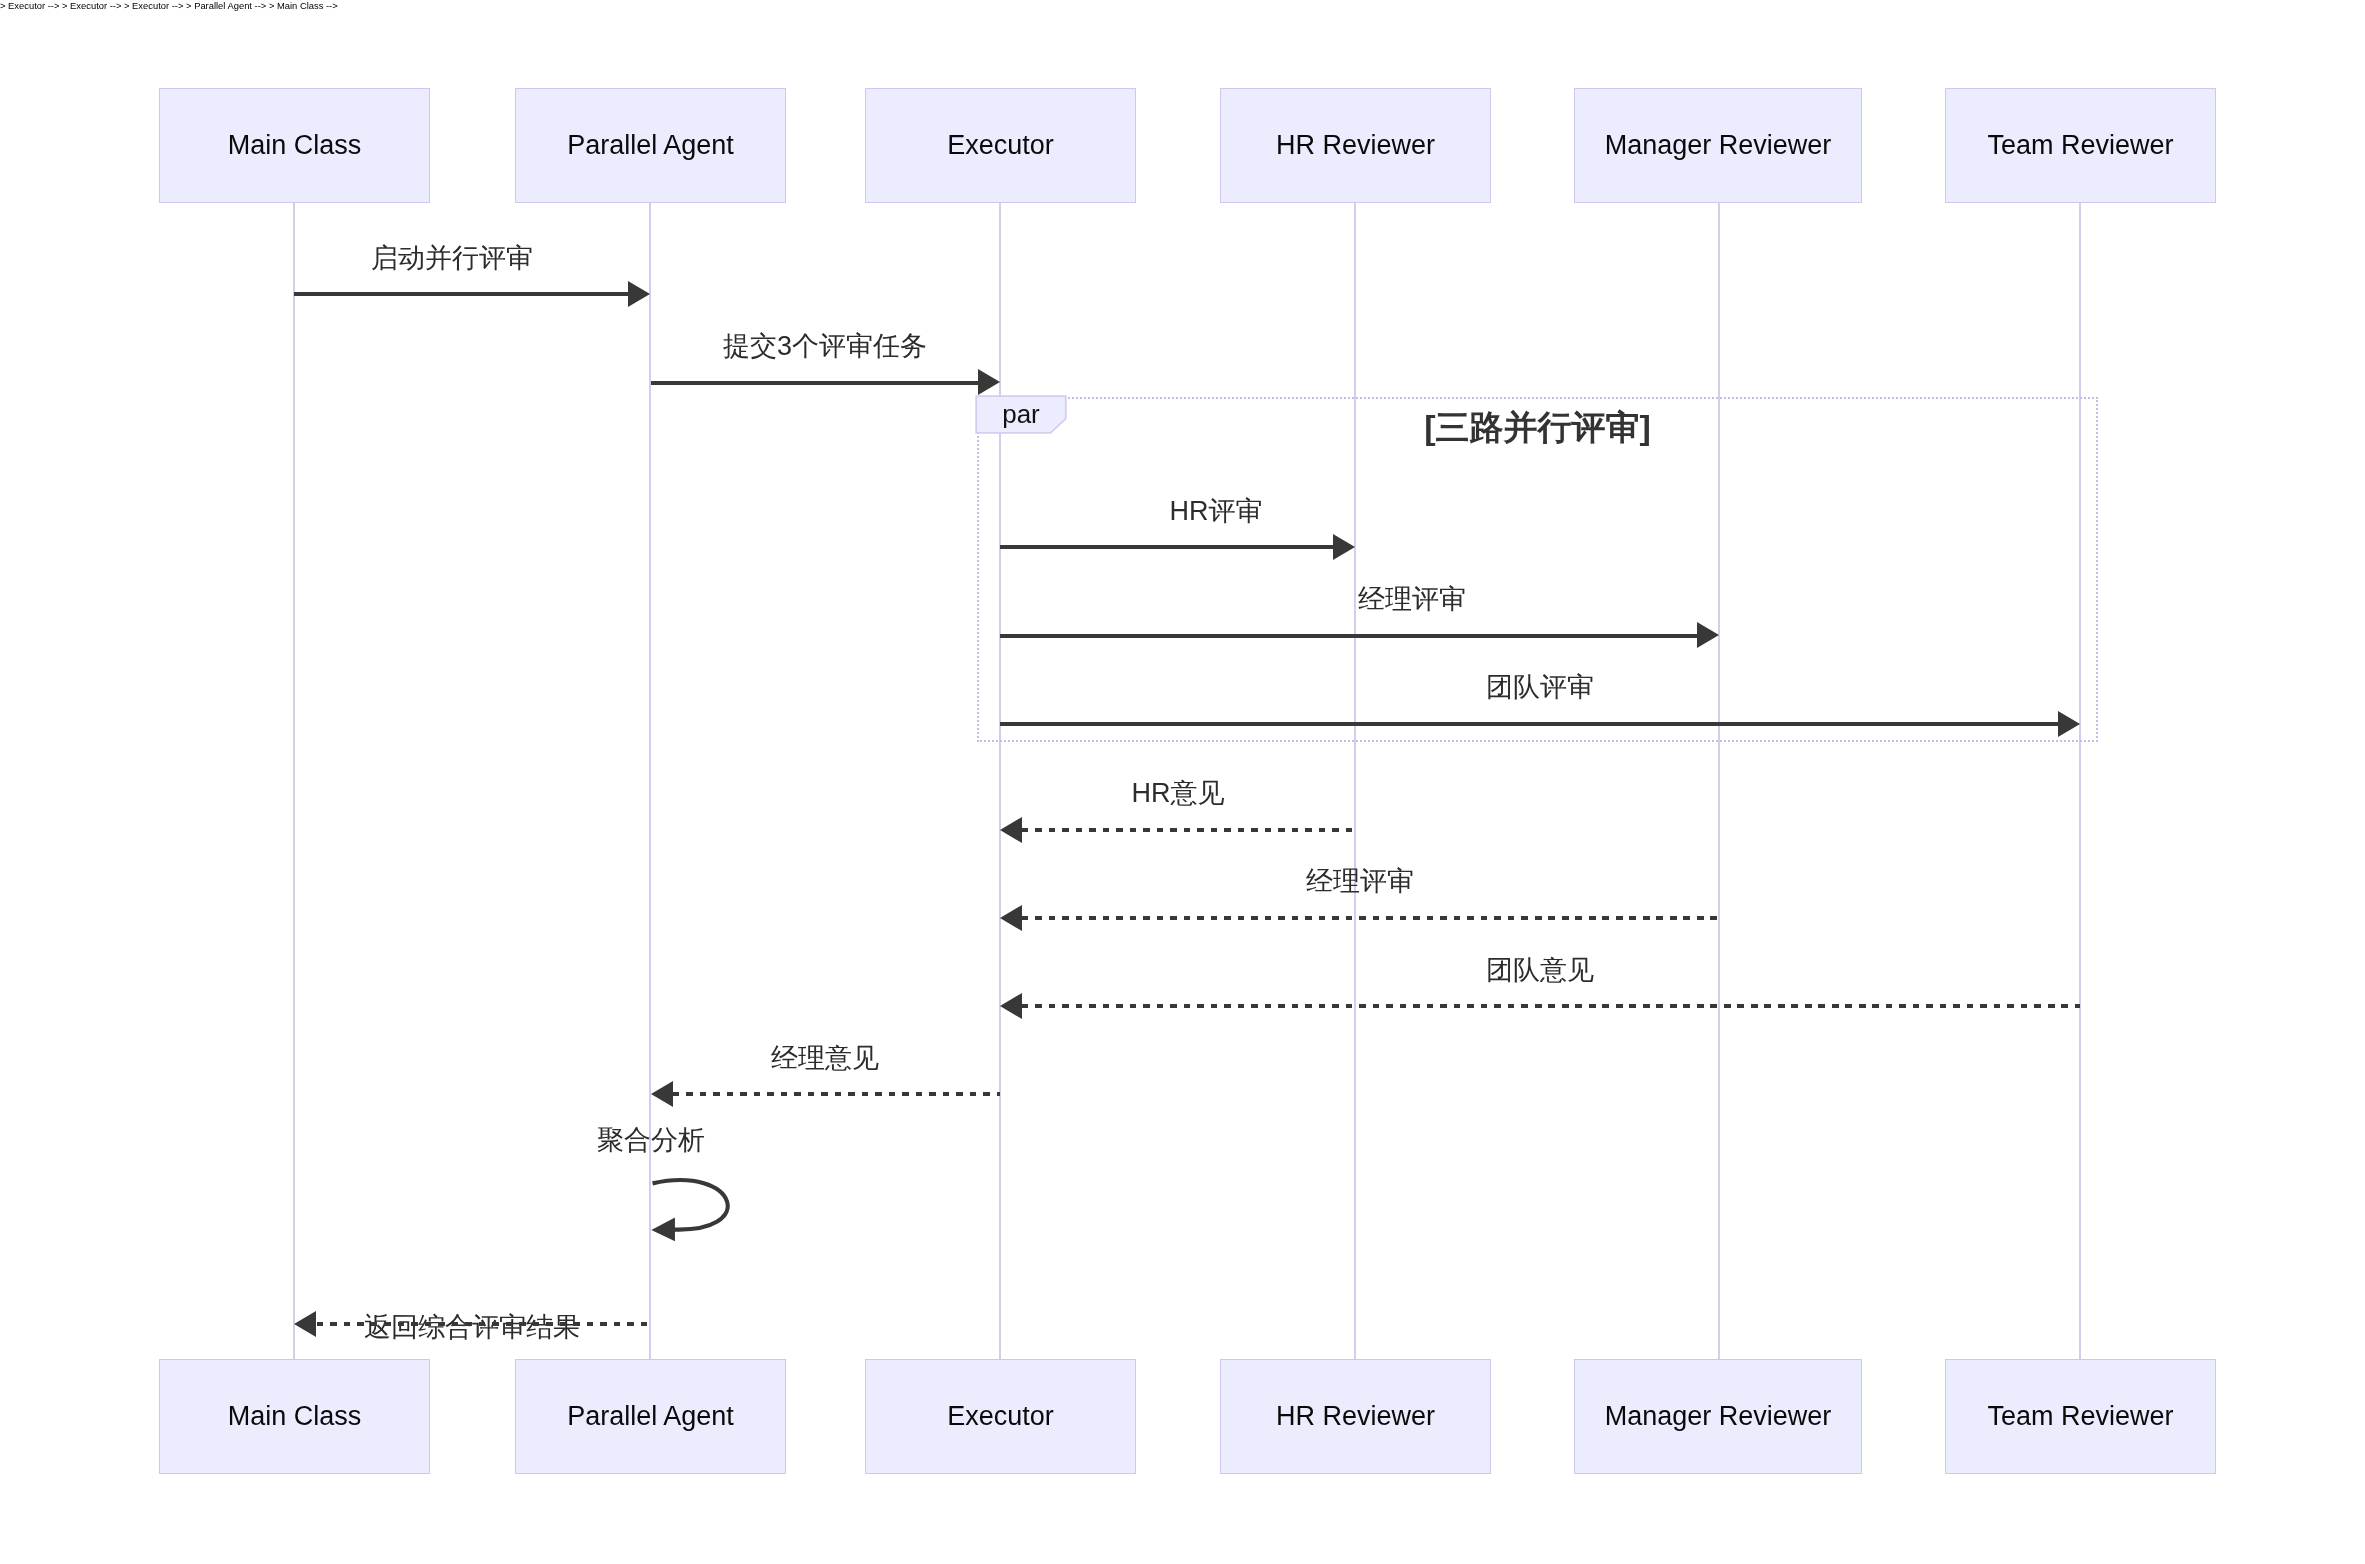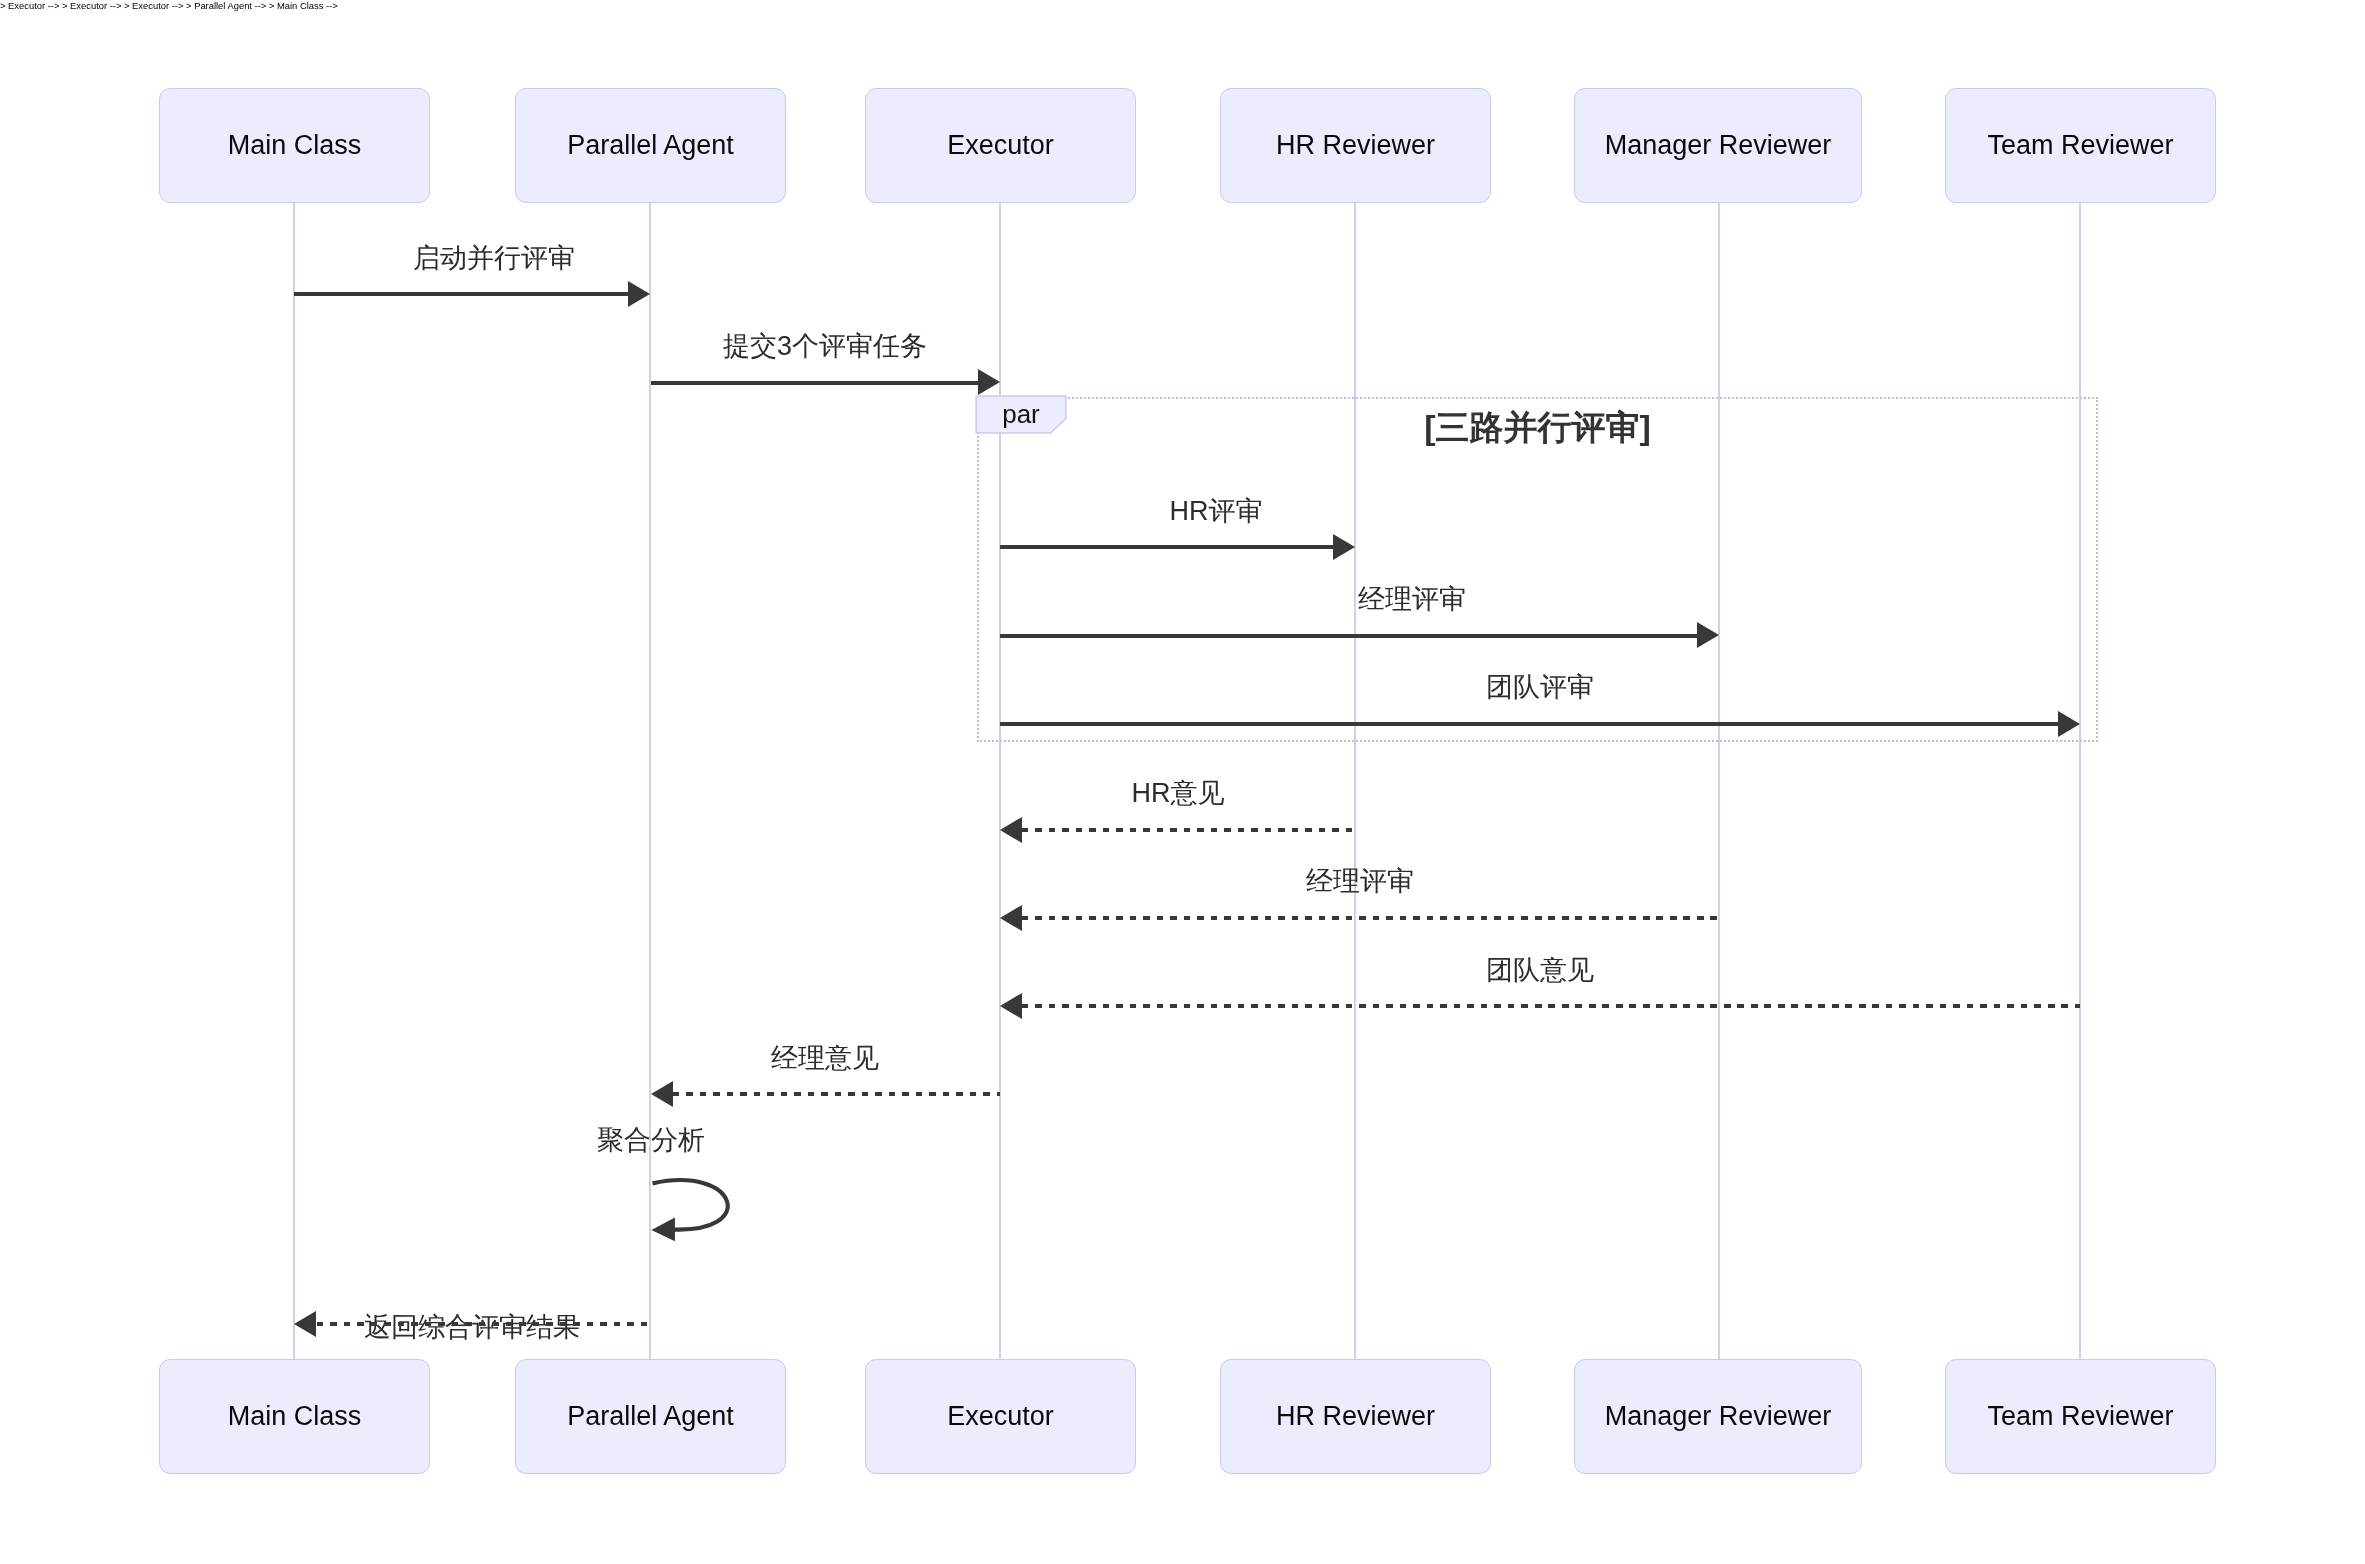--- a/index.html
+++ b/index.html
@@ -1,21 +1,21 @@
 <!DOCTYPE html>
 <html style="font-size:9.4px"><head>
 <meta charset="utf-8">
 <style>
   html,body{margin:0;padding:0;background:#ffffff;}
   body{font-family:"Liberation Sans","DejaVu Sans",sans-serif;}
   #canvas{position:relative;width:2366px;height:1564px;background:#ffffff;overflow:hidden;}
 
   .actor{
     position:absolute;height:115px;
-    background:#ECECFF;border:1.8px solid #cfc7ec;border-radius:11px;
+    background:#ECECFF;border:1.8px solid #cfc7ec;border-radius:0;
     display:flex;align-items:center;justify-content:center;
     font-size:27px;color:#0a0a0a;box-sizing:border-box;white-space:nowrap;
   }
   .lifeline{position:absolute;width:2.4px;top:203px;height:1156px;background:#d4cdec;}
 
   .line-solid{position:absolute;height:0;border-top:4.1px solid #383838;}
   .line-dashed{position:absolute;height:4.1px;
     background:repeating-linear-gradient(90deg,#383838 0 6.5px,transparent 6.5px 13.5px);}
   .head{position:absolute;width:0;height:0;border-top:13px solid transparent;border-bottom:13px solid transparent;}
   .head.right{border-left:22.4px solid #383838;}
@@ -68,21 +68,21 @@
 
   
   <div class="par-box"></div>
   <svg class="par-tab" width="92" height="39" viewBox="0 0 156 66">
     <polygon points="2,2 154,2 154,40 128,64 2,64" fill="#ECECFF" stroke="#d5cdf0" stroke-width="3"></polygon>
   </svg>
   <div class="par-tab-label">par</div>
   <div class="par-cond">[三路并行评审]</div>
 
   
-  <div class="msg-label" style="left:494px;top:239px">启动并行评审</div>
+  <div class="msg-label" style="left:452px;top:239px">启动并行评审</div>
   <div class="line-solid" style="left:294px;top:292px;width:338px"></div>
   <div class="head right" style="left:628px;top:281px"></div>
 
   
   <div class="msg-label" style="left:825px;top:327px">提交3个评审任务</div>
   <div class="line-solid" style="left:651px;top:381px;width:331px"></div>
   <div class="head right" style="left:978px;top:369px"></div>
 
   
   <div class="msg-label" style="left:1216px;top:492px">HR评审</div>

